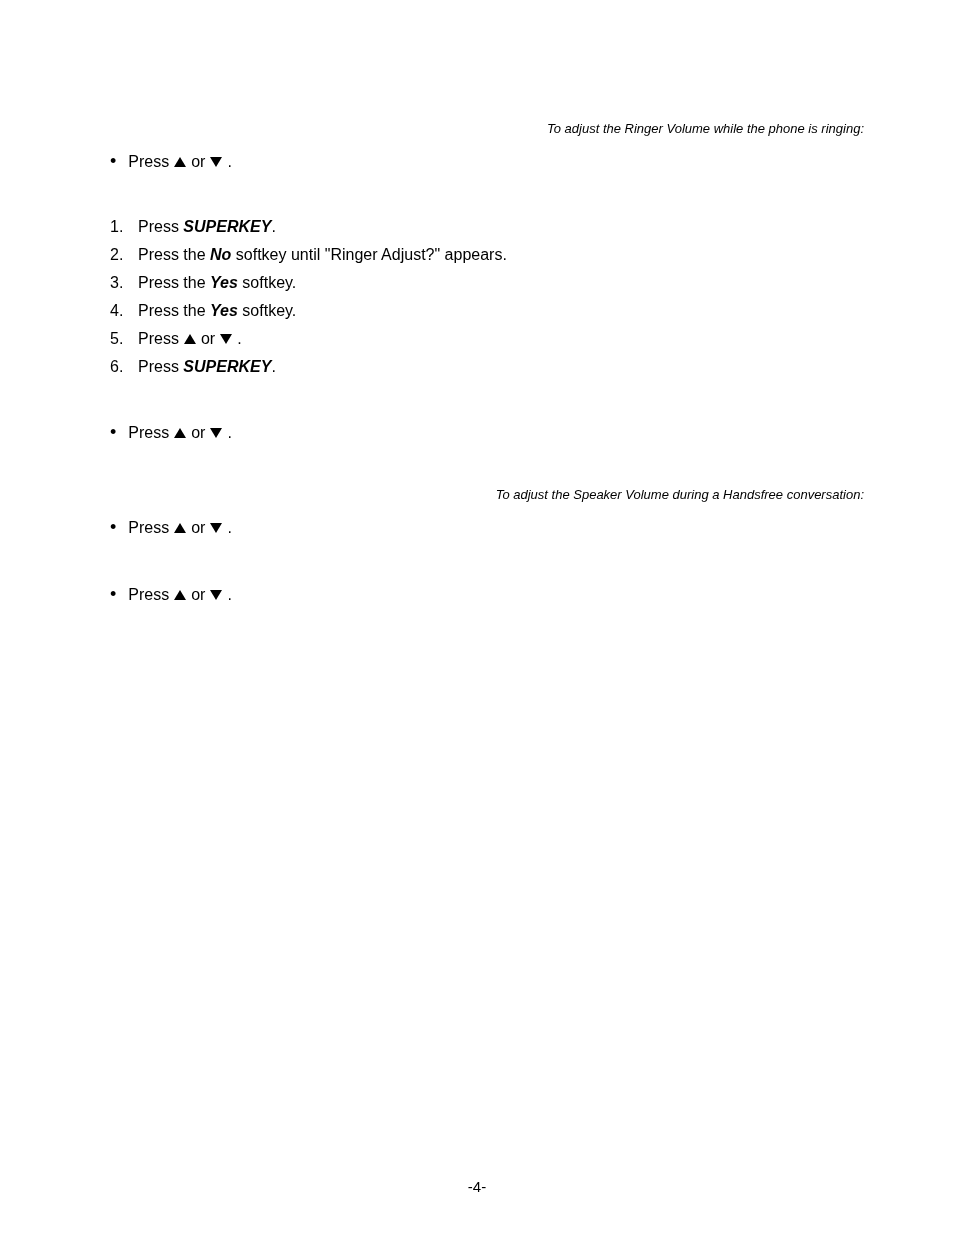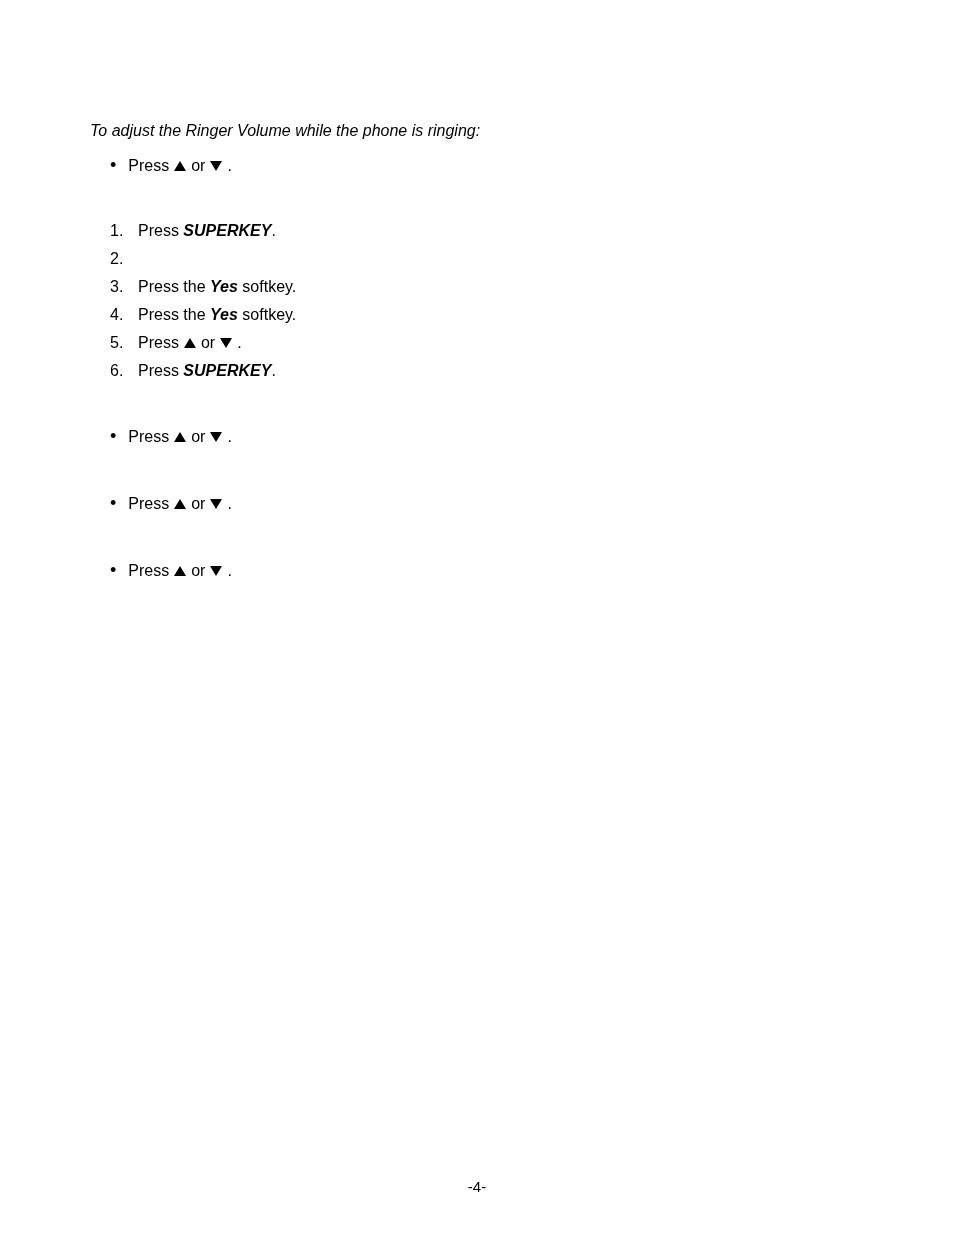--- a/index.html
+++ b/index.html
@@ -22,23 +22,24 @@
       padding: 120px 90px 80px 90px;
       line-height: 1.5;
     }
 
     .section {
       margin-bottom: 40px;
     }
 
     .section-title {
       font-style: italic;
-      font-size: 16px;
+      font-size: 13px;
       margin-bottom: 10px;
       line-height: 1.4;
+      text-align: right;
     }
 
     .bullet-list {
       list-style: none;
       padding-left: 20px;
       margin-bottom: 5px;
     }
 
     .bullet-list li {
       display: flex;
@@ -135,20 +136,21 @@
   </div>
 
   <div class="section">
     <ol class="ordered-list">
       <li>
         <span class="num">1.</span>
         <span>Press <span class="bold">SUPERKEY</span>.</span>
       </li>
       <li>
         <span class="num">2.</span>
+        <span>Press the <span class="bold">No</span> softkey until "Ringer Adjust?" appears.</span>
       </li>
       <li>
         <span class="num">3.</span>
         <span>Press the <span class="bold">Yes</span> softkey.</span>
       </li>
       <li>
         <span class="num">4.</span>
         <span>Press the <span class="bold">Yes</span> softkey.</span>
       </li>
       <li>
@@ -176,20 +178,21 @@
           <span class="up-arrow"></span>
           <span>or</span>
           <span class="down-arrow"></span>
           <span>.</span>
         </div>
       </li>
     </ul>
   </div>
 
   <div class="section">
+    <div class="section-title">To adjust the Speaker Volume during a Handsfree conversation:</div>
     <ul class="bullet-list">
       <li>
         <div class="press-line">
           <span>Press</span>
           <span class="up-arrow"></span>
           <span>or</span>
           <span class="down-arrow"></span>
           <span>.</span>
         </div>
       </li>

